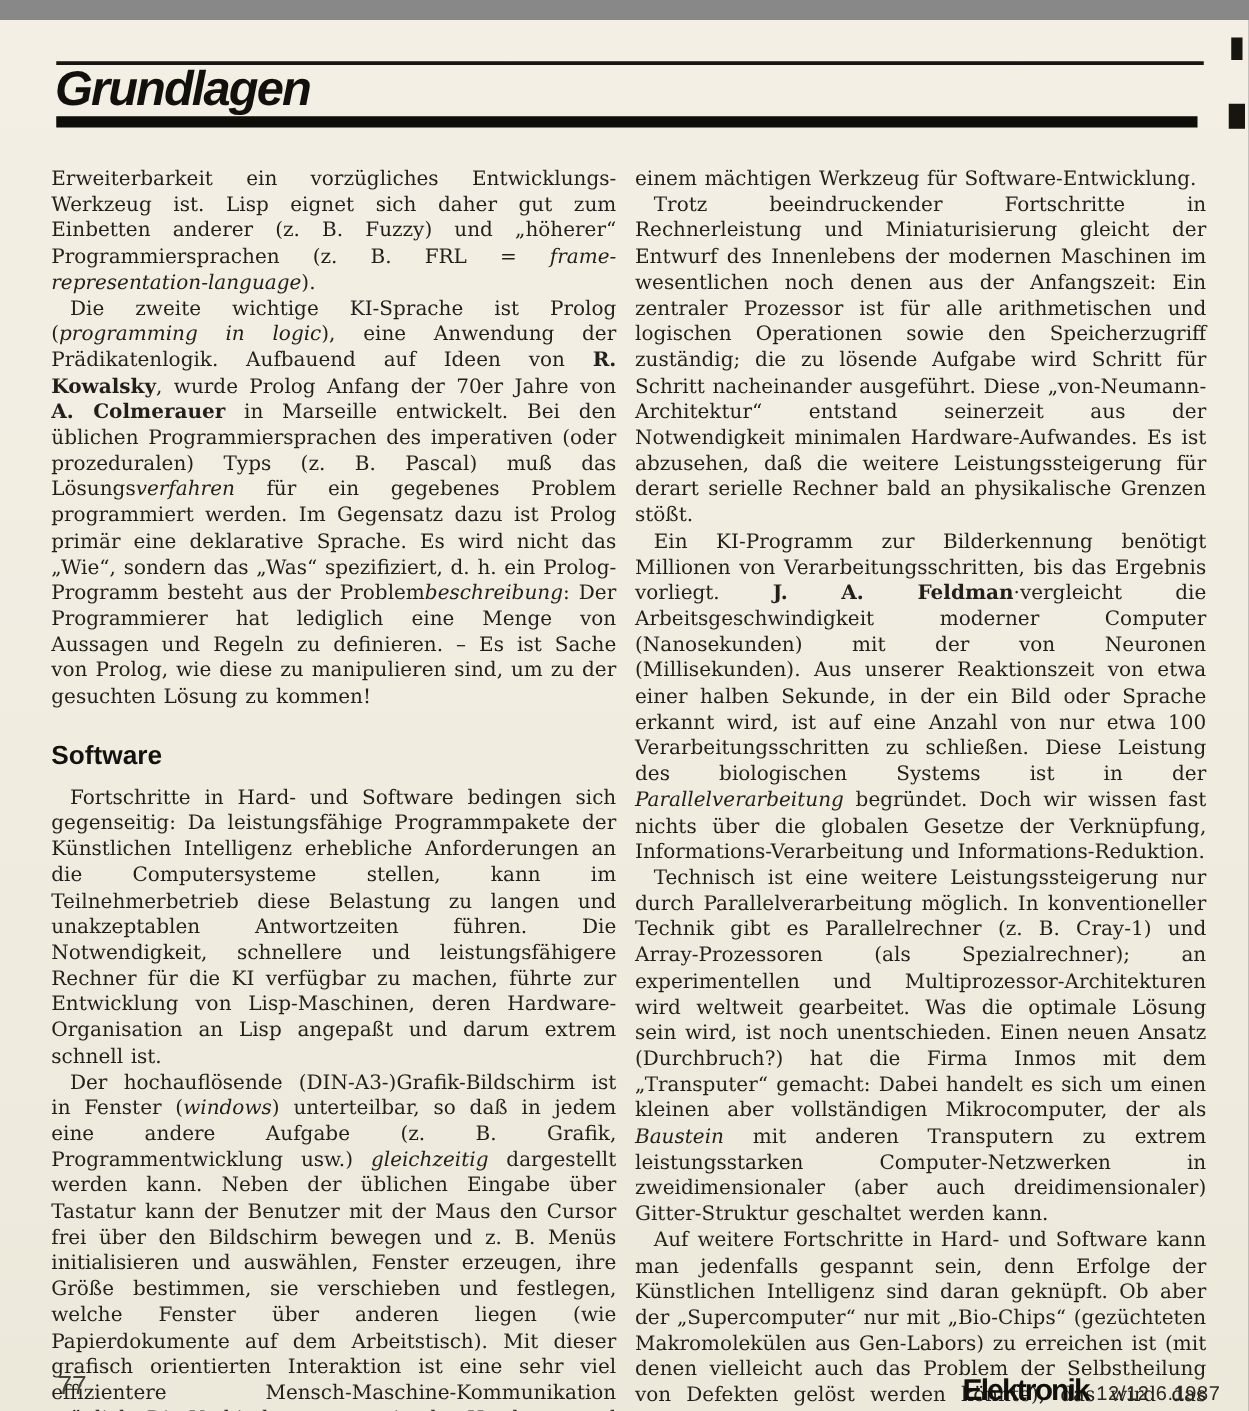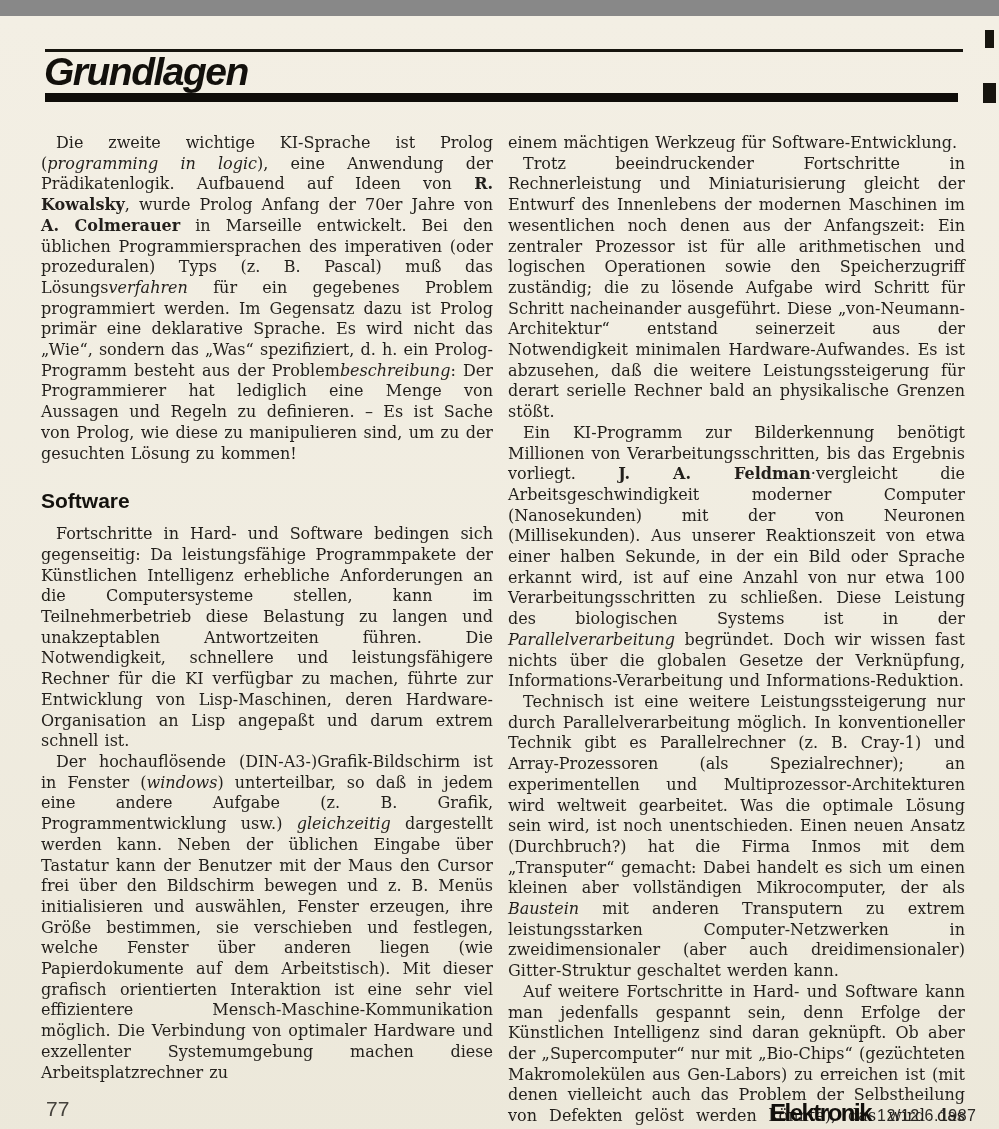--- a/index.html
+++ b/index.html
@@ -84,20 +84,21 @@
 
   <div class="rule-thin"></div>
   <div class="reg-tick tick-top"></div>
 
   <h1 class="rubric">Grundlagen</h1>
 
   <div class="rule-thick"></div>
   <div class="reg-tick tick-bottom"></div>
 
   <div class="col col-left">
+      <p class="para">Erweiterbarkeit ein vorzügliches Entwicklungs-Werkzeug ist. Lisp eignet sich daher gut zum Einbetten anderer (z. B. Fuzzy) und „höherer“ Programmiersprachen (z. B. FRL = <i>frame-representation-language</i>).</p>
       <p class="para indent">Die zweite wichtige KI-Sprache ist Prolog (<i>programming in logic</i>), eine Anwendung der Prädikatenlogik. Aufbauend auf Ideen von <b>R. Kowalsky</b>, wurde Prolog Anfang der 70er Jahre von <b>A. Colmerauer</b> in Marseille entwickelt. Bei den üblichen Programmiersprachen des imperativen (oder prozeduralen) Typs (z. B. Pascal) muß das Lösungs<i>verfahren</i> für ein gegebenes Problem programmiert werden. Im Gegensatz dazu ist Prolog primär eine deklarative Sprache. Es wird nicht das „Wie“, sondern das „Was“ spezifiziert, d. h. ein Prolog-Programm besteht aus der Problem<i>beschreibung</i>: Der Programmierer hat lediglich eine Menge von Aussagen und Regeln zu definieren. – Es ist Sache von Prolog, wie diese zu manipulieren sind, um zu der gesuchten Lösung zu kommen!</p>
       <h2 class="col-heading">Software</h2>
       <p class="para indent">Fortschritte in Hard- und Software bedingen sich gegenseitig: Da leistungsfähige Programmpakete der Künstlichen Intelligenz erhebliche Anforderungen an die Computersysteme stellen, kann im Teilnehmerbetrieb diese Belastung zu langen und unakzeptablen Antwortzeiten führen. Die Notwendigkeit, schnellere und leistungsfähigere Rechner für die KI verfügbar zu machen, führte zur Entwicklung von Lisp-Maschinen, deren Hardware-Organisation an Lisp angepaßt und darum extrem schnell ist.</p>
       <p class="para indent">Der hochauflösende (DIN-A3-)Grafik-Bildschirm ist in Fenster (<i>windows</i>) unterteilbar, so daß in jedem eine andere Aufgabe (z. B. Grafik, Programmentwicklung usw.) <i>gleichzeitig</i> dargestellt werden kann. Neben der üblichen Eingabe über Tastatur kann der Benutzer mit der Maus den Cursor frei über den Bildschirm bewegen und z. B. Menüs initialisieren und auswählen, Fenster erzeugen, ihre Größe bestimmen, sie verschieben und festlegen, welche Fenster über anderen liegen (wie Papierdokumente auf dem Arbeitstisch). Mit dieser grafisch orientierten Interaktion ist eine sehr viel effizientere Mensch-Maschine-Kommunikation möglich. Die Verbindung von optimaler Hardware und exzellenter Systemumgebung machen diese Arbeitsplatzrechner zu</p>
     </div>
   <div class="col col-right">
       <p class="para">einem mächtigen Werkzeug für Software-Entwicklung.</p>
       <p class="para indent">Trotz beeindruckender Fortschritte in Rechnerleistung und Miniaturisierung gleicht der Entwurf des Innenlebens der modernen Maschinen im wesentlichen noch denen aus der Anfangszeit: Ein zentraler Prozessor ist für alle arithmetischen und logischen Operationen sowie den Speicherzugriff zuständig; die zu lösende Aufgabe wird Schritt für Schritt nacheinander ausgeführt. Diese „von-Neumann-Architektur“ entstand seinerzeit aus der Notwendigkeit minimalen Hardware-Aufwandes. Es ist abzusehen, daß die weitere Leistungssteigerung für derart serielle Rechner bald an physikalische Grenzen stößt.</p>
       <p class="para indent">Ein KI-Programm zur Bilderkennung benötigt Millionen von Verarbeitungsschritten, bis das Ergebnis vorliegt. <b>J. A. Feldman</b>·vergleicht die Arbeitsgeschwindigkeit moderner Computer (Nanosekunden) mit der von Neuronen (Millisekunden). Aus unserer Reaktionszeit von etwa einer halben Sekunde, in der ein Bild oder Sprache erkannt wird, ist auf eine Anzahl von nur etwa 100 Verarbeitungsschritten zu schließen. Diese Leistung des biologischen Systems ist in der <i>Parallelverarbeitung</i> begründet. Doch wir wissen fast nichts über die globalen Gesetze der Verknüpfung, Informations-Verarbeitung und Informations-Reduktion.</p>
       <p class="para indent">Technisch ist eine weitere Leistungssteigerung nur durch Parallelverarbeitung möglich. In konventioneller Technik gibt es Parallelrechner (z. B. Cray-1) und Array-Prozessoren (als Spezialrechner); an experimentellen und Multiprozessor-Architekturen wird weltweit gearbeitet. Was die optimale Lösung sein wird, ist noch unentschieden. Einen neuen Ansatz (Durchbruch?) hat die Firma Inmos mit dem „Transputer“ gemacht: Dabei handelt es sich um einen kleinen aber vollständigen Mikrocomputer, der als <i>Baustein</i> mit anderen Transputern zu extrem leistungsstarken Computer-Netzwerken in zweidimensionaler (aber auch dreidimensionaler) Gitter-Struktur geschaltet werden kann.</p>

